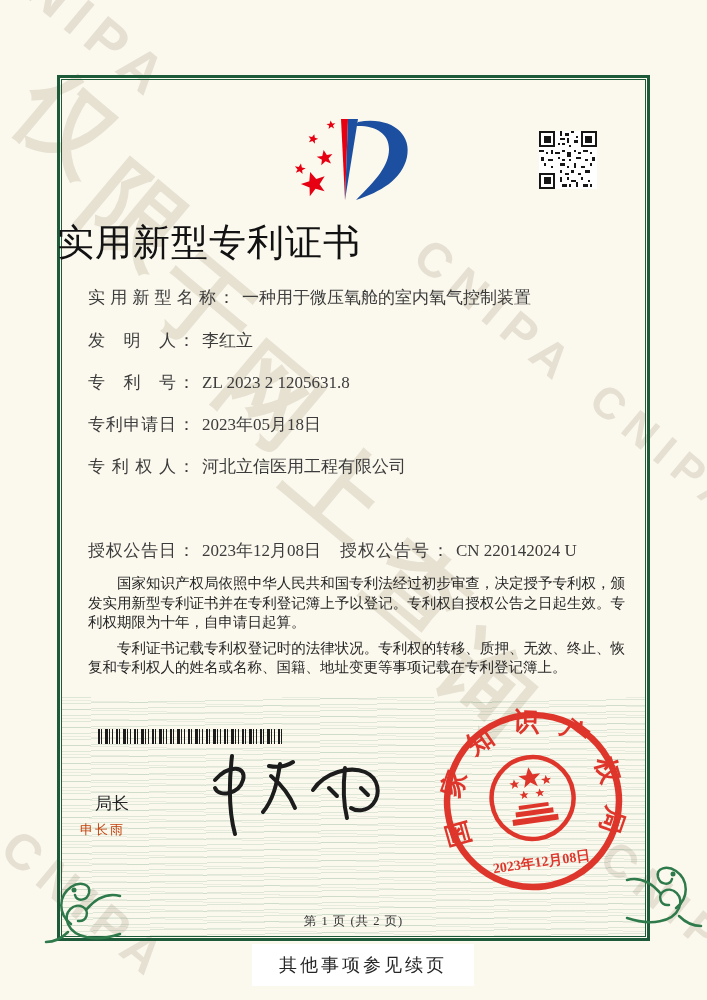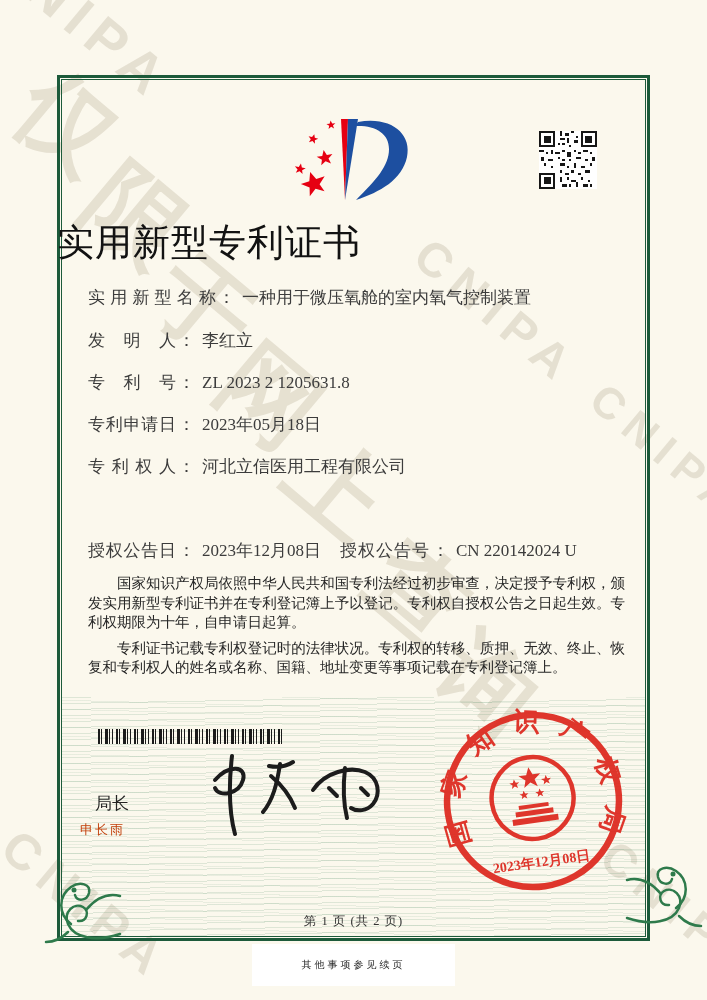--- a/index.html
+++ b/index.html
@@ -59,23 +59,23 @@
   .sig{position:absolute;left:185px;top:742px;z-index:3;}
 
   .seal{position:absolute;left:438px;top:706px;z-index:4;transform:rotate(-8deg);opacity:.93;}
 
   .flourish-l{position:absolute;left:38px;top:872px;z-index:3;}
   .flourish-r{position:absolute;left:624px;top:856px;z-index:3;transform:scaleX(-1);}
 
   .page-num{position:absolute;left:57px;top:913px;width:593px;z-index:3;text-align:center;
             font-size:12.5px;color:#333;letter-spacing:1px;}
 
-  .cont-box{position:absolute;left:252px;top:944px;width:203px;height:42px;z-index:3;
+  .cont-box{position:absolute;left:252px;top:944px;width:222px;height:42px;z-index:3;
             background:#ffffff;display:flex;align-items:center;justify-content:center;
-            font-size:10px;letter-spacing:3px;color:#262626;}
+            font-size:18px;letter-spacing:3px;color:#262626;}
 </style>
 </head>
 <body>
 
 <div class="page">
 
   <span class="wm-cnipa" style="left:-30px;top:-10px;font-size:56px;">CNIPA</span>
   <span class="wm-cnipa" style="left:398px;top:288px;font-size:48px;">CNIPA</span>
   <span class="wm-cnipa" style="left:575px;top:430px;font-size:44px;">CNIPA</span>
   <span class="wm-cnipa" style="left:-15px;top:880px;font-size:50px;">CNIPA</span>

